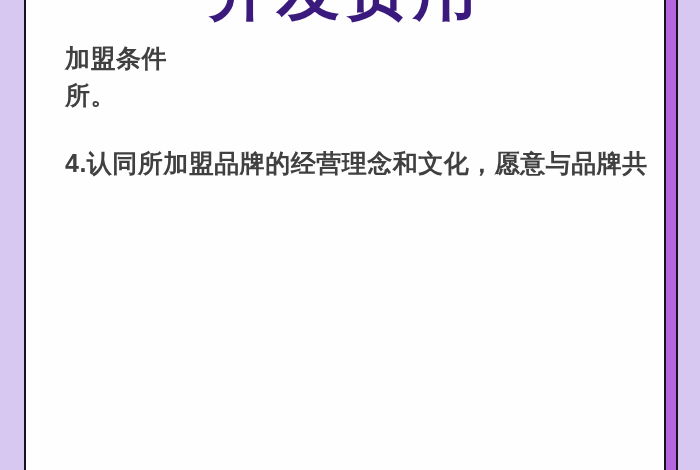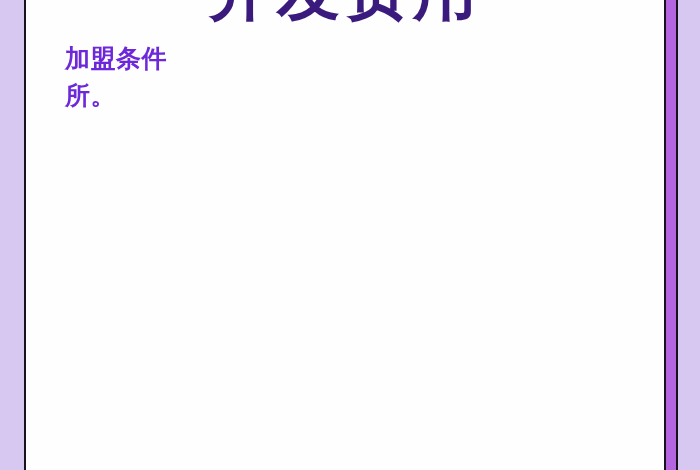--- a/index.html
+++ b/index.html
@@ -49,21 +49,21 @@
     position: absolute;
     top: 0;
     left: 0;
     right: 0;
     padding: 40px 24px 0 39px;
   }
   .line {
     font-size: 25px;
     line-height: 37px;
     font-weight: 700;
-    color: #6d28d9;
+    color: #404040;
     white-space: nowrap;
     letter-spacing: 0.5px;
   }
   .heading {
     margin-bottom: 0;
   }
   .item {
     margin-bottom: 31px;
   }
   .item:first-of-type {
@@ -85,20 +85,21 @@
 
 
       <div class="item">
         <div class="line">所。</div>
       </div>
 
       <div class="item">
       </div>
 
       <div class="item">
+        <div class="line">4.认同所加盟品牌的经营理念和文化，愿意与品牌共</div>
       </div>
 
     </div>
   </div>
 
   <div class="accent-strip"></div>
 
 </div>
 
 </body></html>

